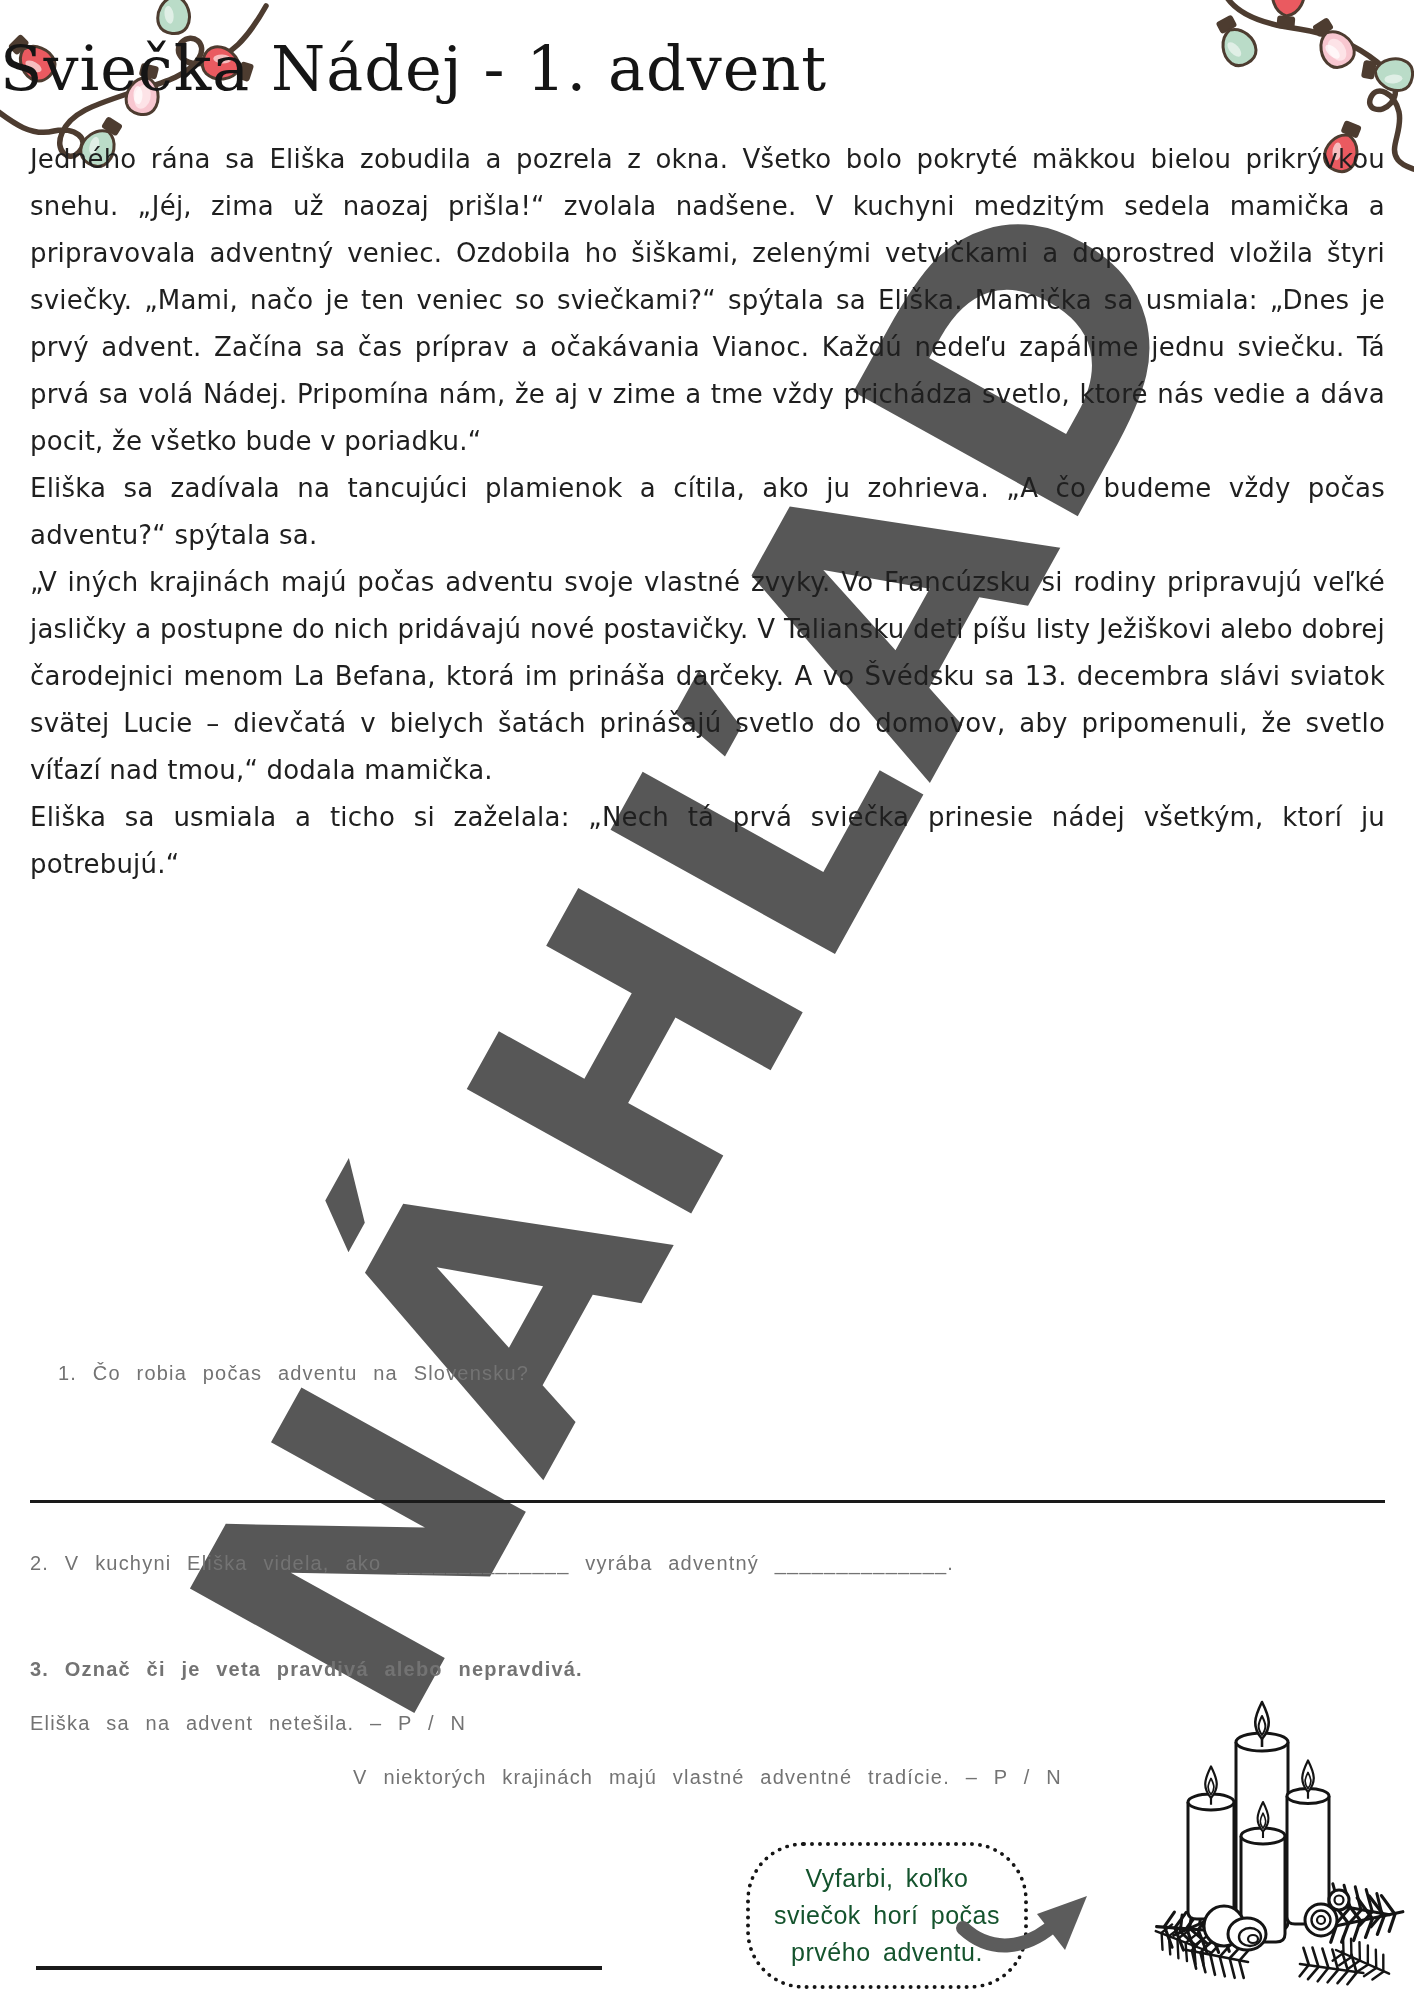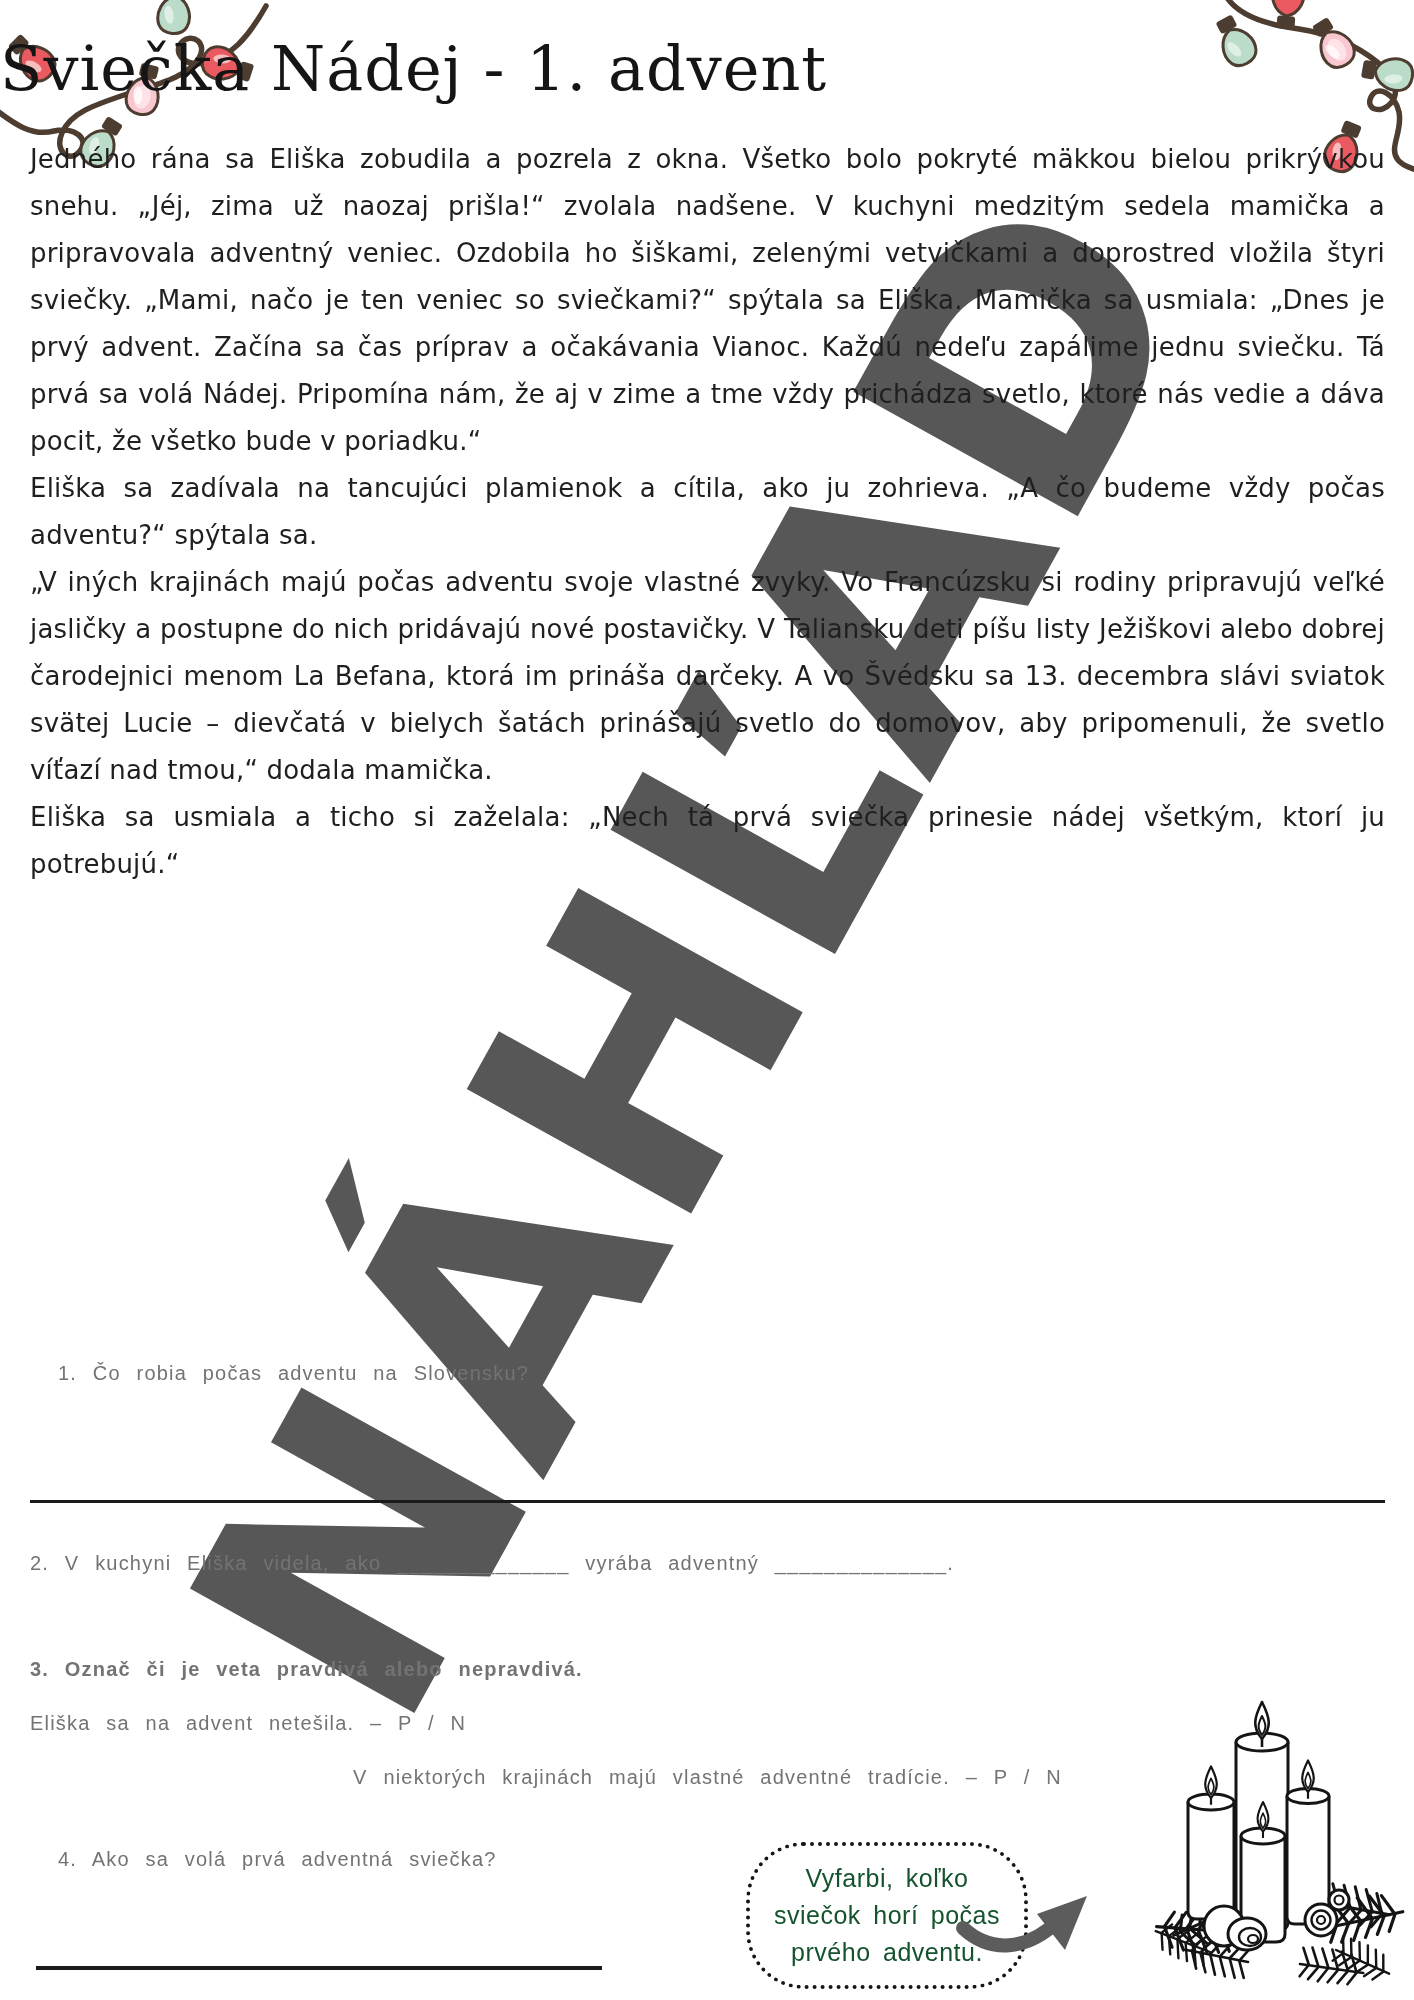--- a/index.html
+++ b/index.html
@@ -186,21 +186,20 @@
 
     <div class="q indent" style="top:1362px;">1. Čo robia počas adventu na Slovensku?</div>
     <div class="rule q1-line"></div>
 
     <div class="q" style="top:1552px;">2. V kuchyni Eliška videla, ako ______________ vyrába adventný ______________.</div>
 
     <div class="q" style="top:1658px;font-weight:bold;">3. Označ či je veta pravdivá alebo nepravdivá.</div>
     <div class="q" style="top:1712px;">Eliška sa na advent netešila. – P /  N</div>
     <div class="q" style="top:1766px;text-align:center;">V niektorých krajinách majú vlastné adventné tradície. – P /  N</div>
 
-    <div class="q indent" style="top:1848px;width:680px;">4. Ako sa volá prvá adventná sviečka?</div>
     <div class="rule q4-line"></div>
   </div>
 
   <div class="bubble">Vyfarbi, koľko sviečok horí počas prvého adventu.</div>
 
   <svg class="deco arrow" width="150" height="80" viewBox="0 0 150 80">
     <path d="M 10 40 C 38 66 74 62 104 34" fill="none" stroke="#5c5c5c" stroke-width="14" stroke-linecap="round"></path>
     <polygon points="134,8 84,26 112,62" fill="#5c5c5c"></polygon>
   </svg>
 

